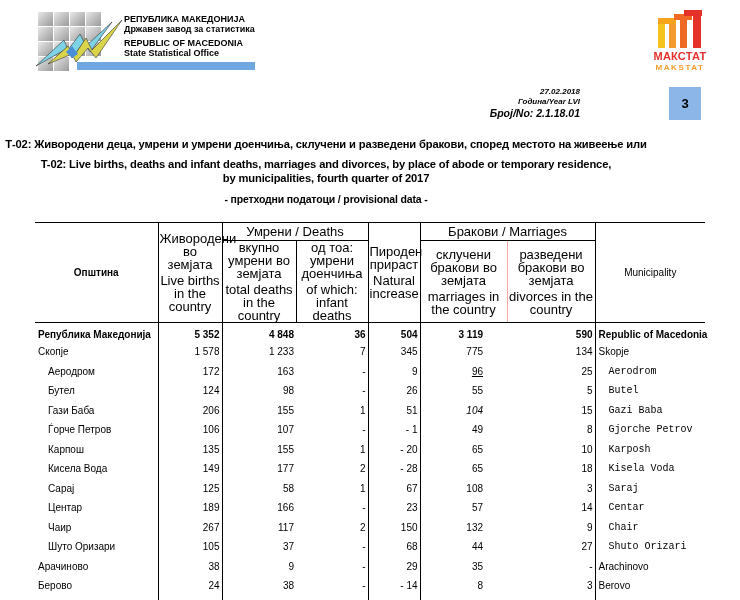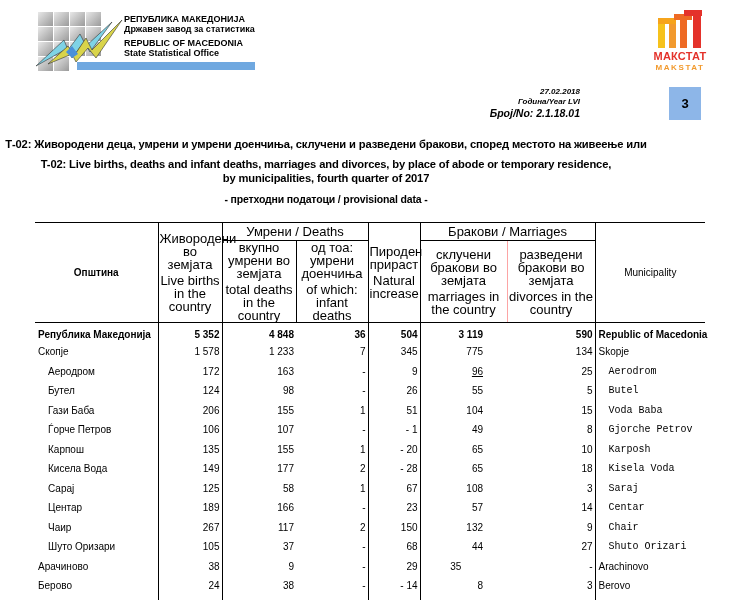--- a/index.html
+++ b/index.html
@@ -206,23 +206,23 @@
           <td class="num vl" style="text-align: right; padding-right: 24px;">55</td>
           <td class="num">5</td>
           <td class="ename vl sub">Butel</td>
         </tr>
         <tr>
           <td class="name sub">Гази Баба</td>
           <td class="num vl">206</td>
           <td class="num vl">155</td>
           <td class="num">1</td>
           <td class="num vl">51</td>
-          <td class="num vl" style="text-align: right; padding-right: 24px;">104</td>
+          <td class="num vl" style="text-align: right; padding-right: 24px; font-style: italic;">104</td>
           <td class="num">15</td>
-          <td class="ename vl sub">Voda Baba</td>
+          <td class="ename vl sub">Gazi Baba</td>
         </tr>
         <tr>
           <td class="name sub">Ѓорче Петров</td>
           <td class="num vl">106</td>
           <td class="num vl">107</td>
           <td class="num">-</td>
           <td class="num vl">- 1</td>
           <td class="num vl" style="text-align: right; padding-right: 24px;">49</td>
           <td class="num">8</td>
           <td class="ename vl sub">Gjorche Petrov</td>
@@ -286,21 +286,21 @@
           <td class="num vl" style="text-align: right; padding-right: 24px;">44</td>
           <td class="num">27</td>
           <td class="ename vl sub">Shuto Orizari</td>
         </tr>
         <tr>
           <td class="name">Арачиново</td>
           <td class="num vl">38</td>
           <td class="num vl">9</td>
           <td class="num">-</td>
           <td class="num vl">29</td>
-          <td class="num vl" style="text-align: center; padding-right: 24px; padding-left: 8px;">35</td>
+          <td class="num vl" style="text-align: right; padding-right: 24px; padding-left: 8px;">35</td>
           <td class="num">-</td>
           <td class="ename vl">Arachinovo</td>
         </tr>
         <tr>
           <td class="name">Берово</td>
           <td class="num vl">24</td>
           <td class="num vl">38</td>
           <td class="num">-</td>
           <td class="num vl">- 14</td>
           <td class="num vl" style="text-align: right; padding-right: 24px;">8</td>

